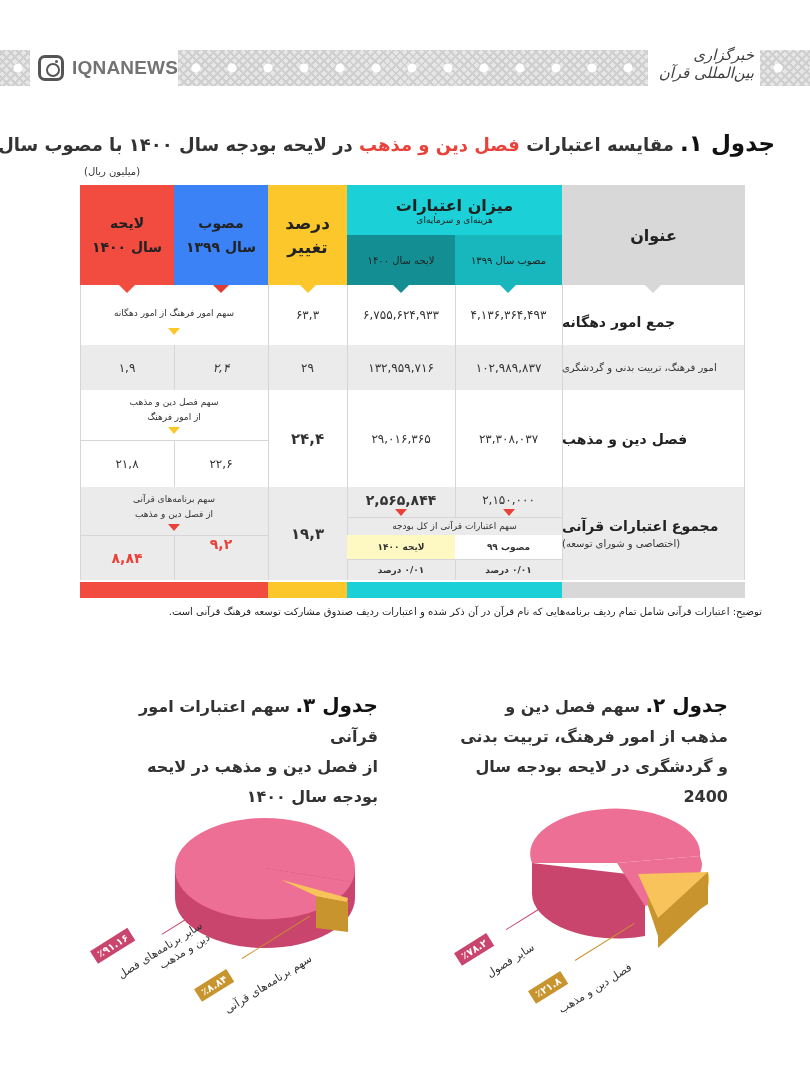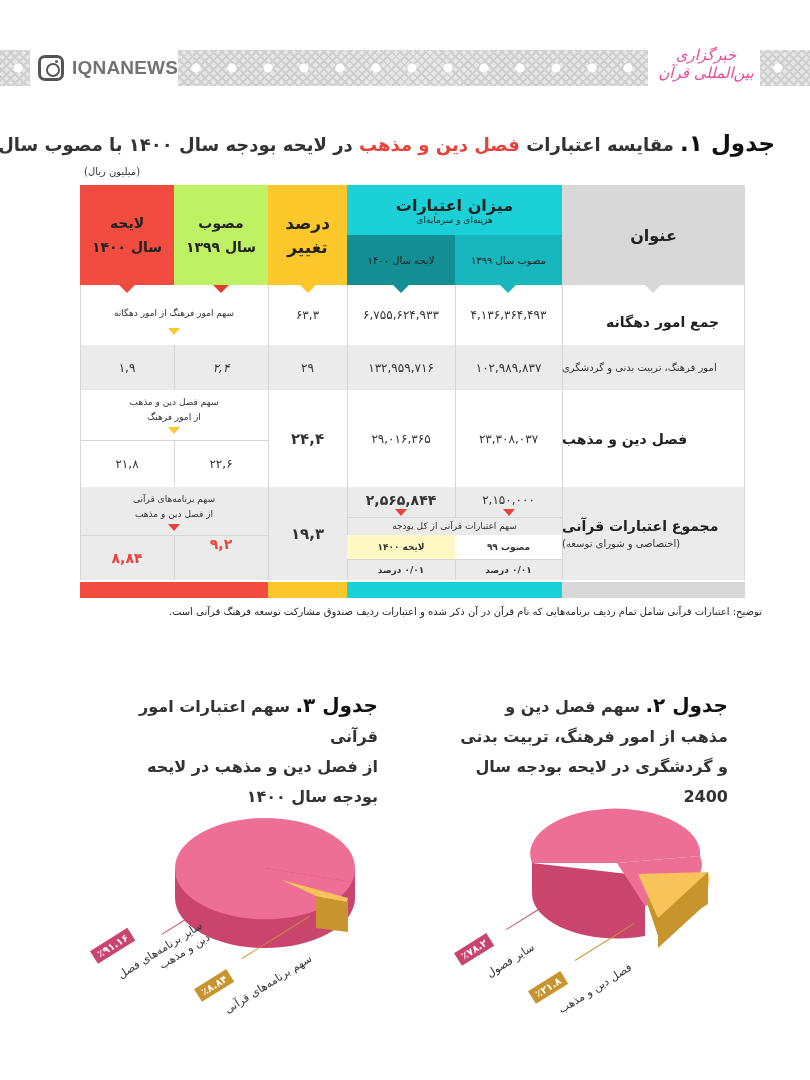--- a/index.html
+++ b/index.html
@@ -15,21 +15,21 @@
       repeating-linear-gradient(45deg, #cfcfcf 0 2px, transparent 2px 6px),
       repeating-linear-gradient(-45deg, #cfcfcf 0 2px, transparent 2px 6px);
     background-size: 36px 36px, auto, auto; }
   .pattern.p1 { left: 0; width: 30px; }
   .pattern.p2 { left: 178px; width: 470px; }
   .pattern.p3 { left: 760px; width: 50px; }
   .insta { position: absolute; left: 38px; top: 5px; width: 26px; height: 26px; border: 3px solid #555; border-radius: 7px; }
   .insta::after { content: ""; position: absolute; left: 5px; top: 5px; width: 10px; height: 10px; border: 2.5px solid #555; border-radius: 50%; }
   .insta-dot { position: absolute; right: 3px; top: 2px; width: 3px; height: 3px; background: #555; border-radius: 50%; }
   .brand { position: absolute; left: 72px; top: 7px; font-family: "Liberation Sans", sans-serif; font-size: 19px; font-weight: bold; color: #737373; letter-spacing: 0.2px; }
-  .logo { position: absolute; left: 658px; top: -4px; width: 96px; height: 44px; font-family: "DejaVu Serif", serif; font-style: italic; font-size: 15px; color: #ec4899; direction: rtl; text-align: center; line-height: 18px; }
+  .logo { position: absolute; left: 658px; top: -4px; width: 96px; height: 44px; font-family: "DejaVu Serif", serif; font-style: italic; font-size: 15px; color: #404040; direction: rtl; line-height: 18px; }
 
   
   .title { position: absolute; right: 35px; top: 130px; direction: rtl; font-size: 18px; font-weight: bold; color: #333; white-space: nowrap; }
   .title .num { font-size: 23px; color: #111; }
   .title .hl { color: #e8423a; }
   .unit { position: absolute; left: 84px; top: 166px; direction: rtl; font-size: 10px; color: #333; }
 
   
   .tbl { position: absolute; left: 80px; top: 185px; width: 665px; height: 413px; }
   .cell { position: absolute; display: flex; align-items: center; justify-content: center; text-align: center; direction: rtl; }
@@ -69,21 +69,21 @@
   <span class="num">جدول ۱.</span><span> مقایسه اعتبارات </span><span class="hl">فصل دین و مذهب</span><span> در لایحه بودجه سال ۱۴۰۰ با مصوب سال </span>
 </div>
 <div class="unit">(میلیون ریال)</div>
 
 <div class="tbl">
 
   <div class="cell h" style="left:0;top:0;width:94px;height:100px;background:#f24b3f;flex-direction:column;font-size:14px;line-height:24px;">
     <span>لایحه</span>
     <span>سال ۱۴۰۰</span>
   </div>
-  <div class="cell h" style="left:94px;top:0;width:94px;height:100px;background:#bef264;flex-direction:column;font-size:14px;line-height:24px;">
+  <div class="cell h" style="left:94px;top:0;width:94px;height:100px;background:#3b82f6;flex-direction:column;font-size:14px;line-height:24px;">
     <span>مصوب</span>
     <span>سال ۱۳۹۹</span>
   </div>
   <div class="cell h" style="left:188px;top:0;width:79px;height:100px;background:#fcc72a;flex-direction:column;font-size:17px;line-height:24px;">
     <span>درصد</span>
     <span>تغییر</span>
   </div>
   <div class="cell h" style="left:267px;top:0;width:215px;height:50px;background:#1bd0d6;flex-direction:column;">
     <span style="font-size:16px;">میزان اعتبارات</span>
     <span style="font-size:9px;font-weight:normal;">هزینه‌ای و سرمایه‌ای</span>
@@ -112,21 +112,21 @@
   <div class="vline" style="left:482px;top:100px;height:295px;"></div>
   <div class="vline" style="left:664px;top:100px;height:295px;"></div>
   <div class="vline" style="left:0px;top:100px;height:295px;"></div>
 
   <div class="hline" style="left:0;top:255px;width:188px;"></div>
   <div class="hline" style="left:0;top:350px;width:188px;"></div>
   <div class="hline" style="left:267px;top:332px;width:215px;"></div>
   <div class="hline" style="left:267px;top:350px;width:215px;"></div>
   <div class="hline" style="left:267px;top:374px;width:215px;"></div>
 
-  <div class="cell h" style="left:482px;top:100px;width:183px;height:74px;justify-content:flex-end;padding-right:12px;font-size:14px;padding-left:44px;">جمع امور دهگانه</div>
+  <div class="cell h" style="left:482px;top:100px;width:183px;height:74px;justify-content:flex-end;padding-right:12px;font-size:14px;">جمع امور دهگانه</div>
   <div class="cell num-cell" style="left:375px;top:100px;width:107px;height:60px;">۴,۱۳۶,۳۶۴,۴۹۳</div>
   <div class="cell num-cell" style="left:267px;top:100px;width:108px;height:60px;">۶,۷۵۵,۶۲۴,۹۳۳</div>
   <div class="cell num-cell" style="left:188px;top:100px;width:79px;height:60px;">۶۳,۳</div>
   <div class="cell small" style="left:0;top:118px;width:188px;height:20px;">سهم امور فرهنگ از امور دهگانه</div>
   <div class="tri tri-s" style="left:88px;top:143px;border-top-color:#fcc72a;"></div>
 
   <div class="cell" style="left:482px;top:160px;width:183px;height:45px;justify-content:flex-end;padding-right:12px;font-size:10px;color:#333;">امور فرهنگ، تربیت بدنی و گردشگری</div>
   <div class="cell num-cell" style="left:375px;top:160px;width:107px;height:45px;">۱۰۲,۹۸۹,۸۳۷</div>
   <div class="cell num-cell" style="left:267px;top:160px;width:108px;height:45px;">۱۳۲,۹۵۹,۷۱۶</div>
   <div class="cell num-cell" style="left:188px;top:160px;width:79px;height:45px;">۲۹</div>

